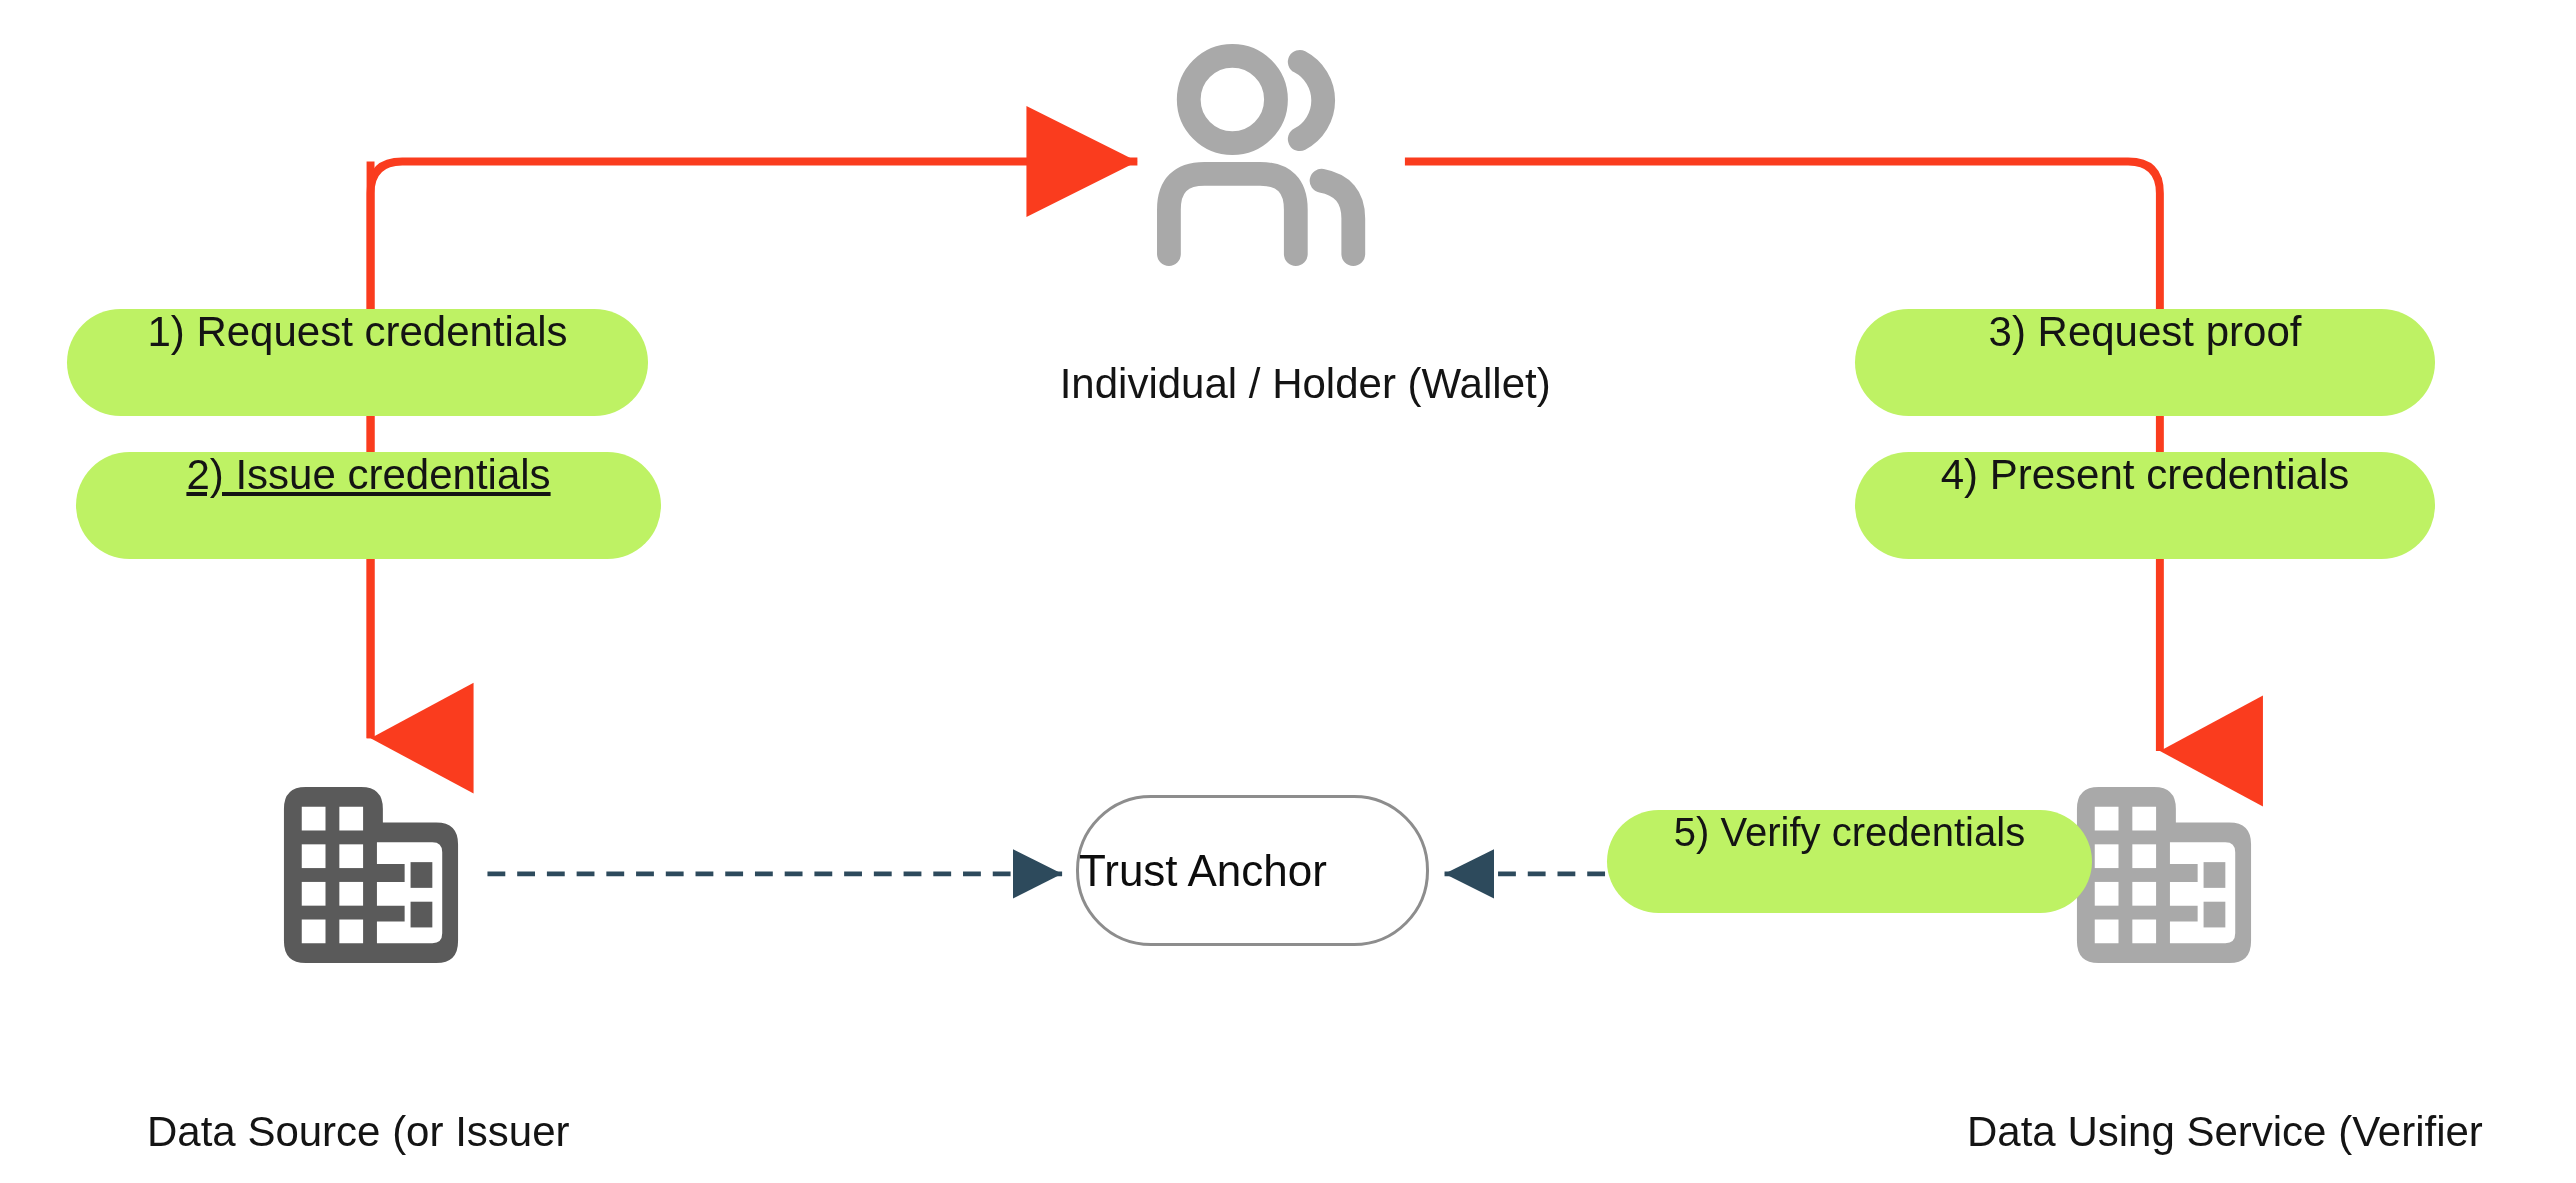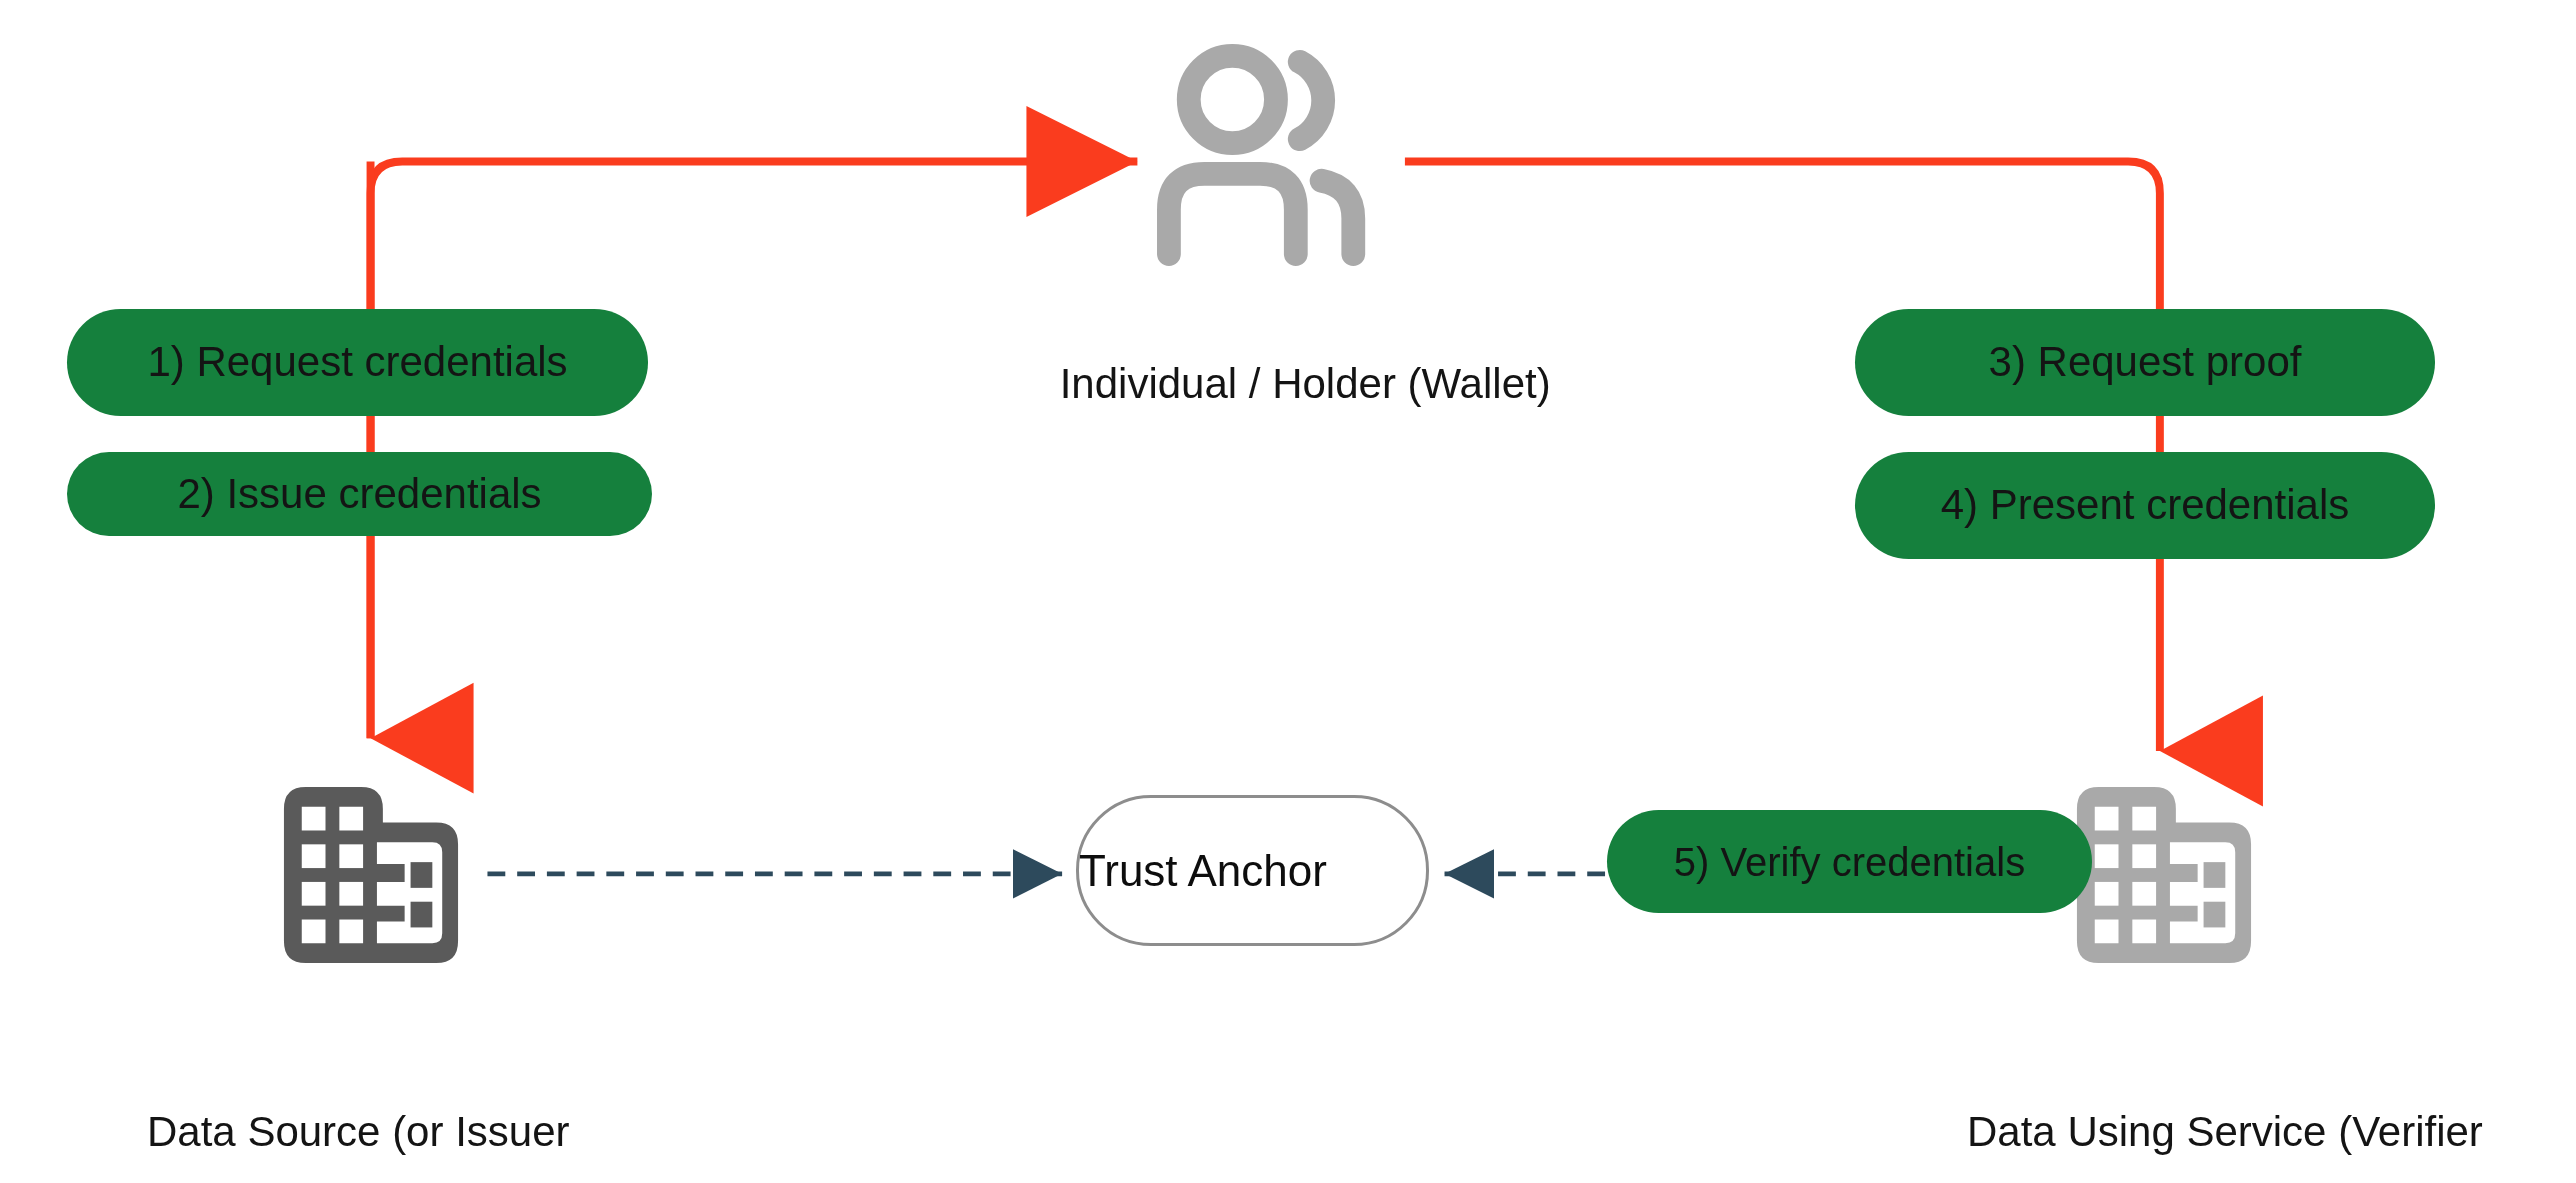--- a/index.html
+++ b/index.html
@@ -23,34 +23,34 @@
     left: 0;
     top: 0;
     width: 2576px;
     height: 1184px;
     pointer-events: none;
   }
 
   
   .pill {
     position: absolute;
-    background: #15803d;
+    background: #bef264;
     border-radius: 990px;
     display: flex;
-    align-items: center;
+    align-items: flex-start;
     justify-content: center;
     color: #141414;
     font-size: 42px;
     line-height: 1.1;
     white-space: nowrap;
     box-sizing: border-box;
     padding: 0 30px;
   }
   .pill-1 { left: 67px;   top: 309px; width: 581px; height: 107px; }
-  .pill-2 { left: 67px;   top: 452px; width: 585px; height: 84px; }
+  .pill-2 { left: 76px;   top: 452px; width: 585px; height: 107px; text-decoration: underline; }
   .pill-3 { left: 1855px; top: 309px; width: 580px; height: 107px; }
   .pill-4 { left: 1855px; top: 452px; width: 580px; height: 107px; }
   .pill-5 { left: 1607px; top: 810px; width: 485px; height: 103px; font-size: 40px; }
 
   
   .trust-anchor {
     position: absolute;
     left: 1076px;
     top: 795px;
     width: 353px;

